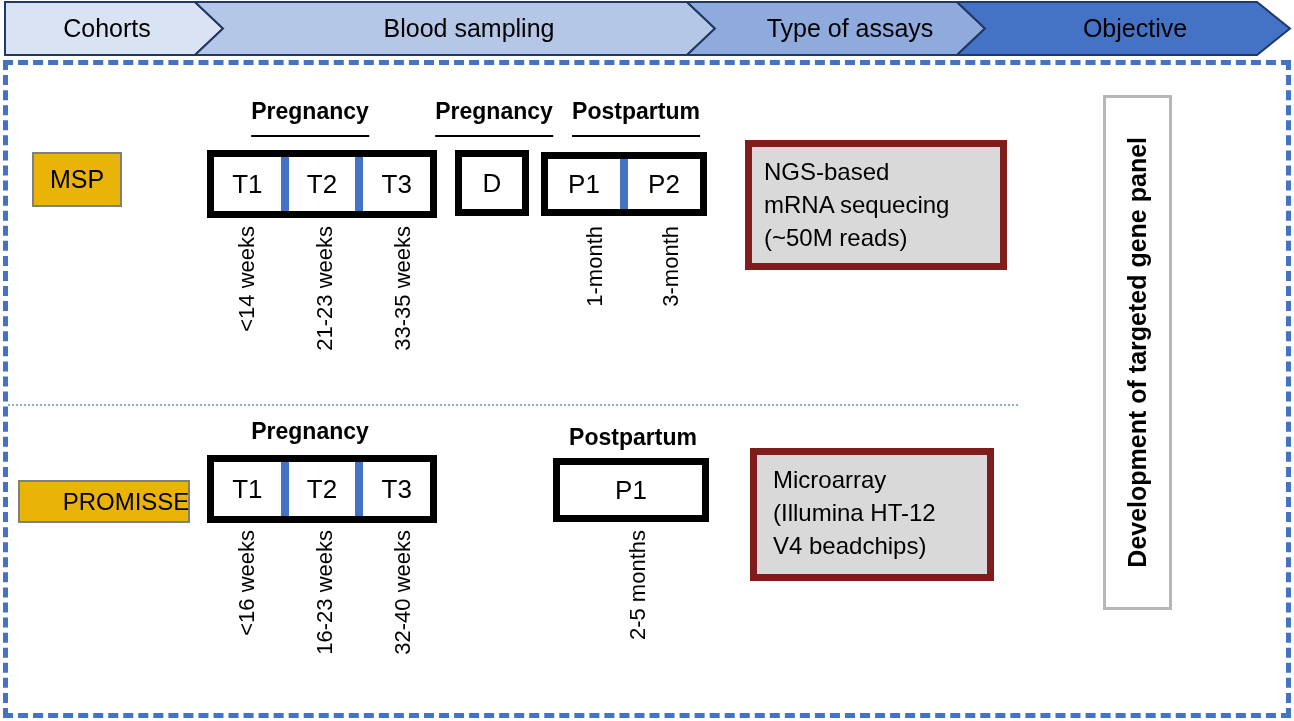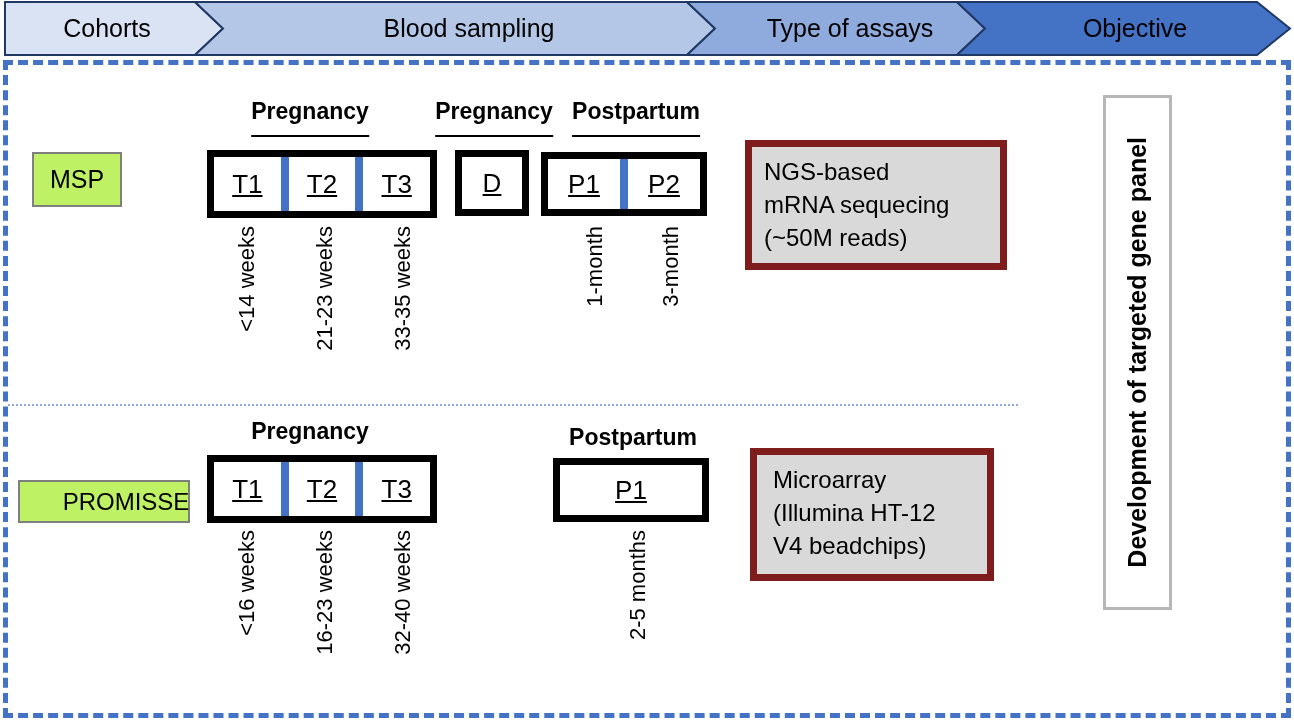--- a/index.html
+++ b/index.html
@@ -15,27 +15,27 @@
          border:5px dashed #4472c4;box-sizing:border-box;z-index:0;}
 
   
   .row-sep{position:absolute;left:8px;top:404px;width:1010px;border-top:2px dotted #8faadc;}
 
   
   .phase-header{position:absolute;transform:translateX(-50%);font-size:23px;font-weight:bold;
                 border-bottom:2.5px solid #000;padding-bottom:10px;white-space:nowrap;}
 
   
-  .cohort-box{position:absolute;background:#bef264;border:2px solid #7f7f7f;box-sizing:border-box;
+  .cohort-box{position:absolute;background:#eab308;border:2px solid #7f7f7f;box-sizing:border-box;
               display:flex;align-items:center;justify-content:center;font-size:25px;}
 
   
   .tl-box{position:absolute;background:#fff;border:7px solid #000;box-sizing:border-box;
           display:flex;align-items:stretch;}
-  .tl-cell{flex:1;display:flex;align-items:center;justify-content:center;font-size:26px;text-decoration:underline;}
+  .tl-cell{flex:1;display:flex;align-items:center;justify-content:center;font-size:26px;}
   .tl-div{width:8px;background:#4472c4;}
 
   
   .vlabel{position:absolute;writing-mode:vertical-rl;transform:translateX(-50%) rotate(180deg);
           white-space:nowrap;font-size:22px;line-height:1.15;}
 
   
   .assay-box{position:absolute;background:#d9d9d9;border:7px solid #7f1d1d;box-sizing:border-box;
              font-size:24px;line-height:1.38;padding:8px 12px;white-space:pre-line;}
 

